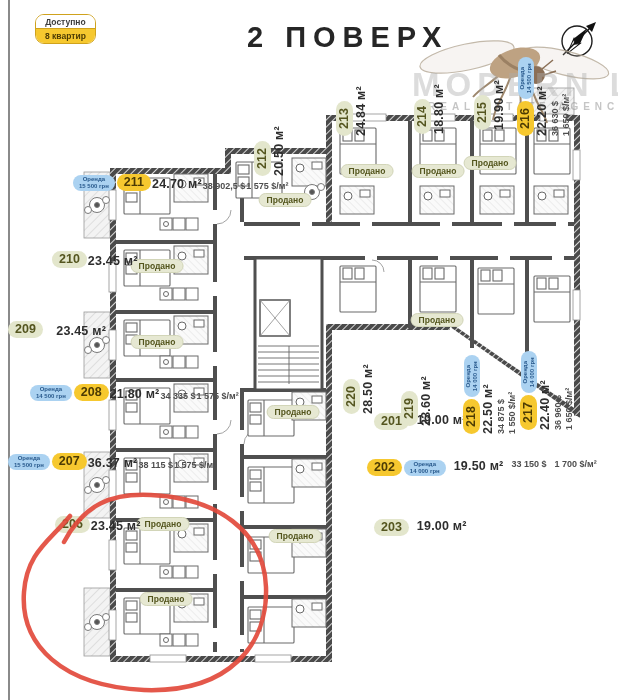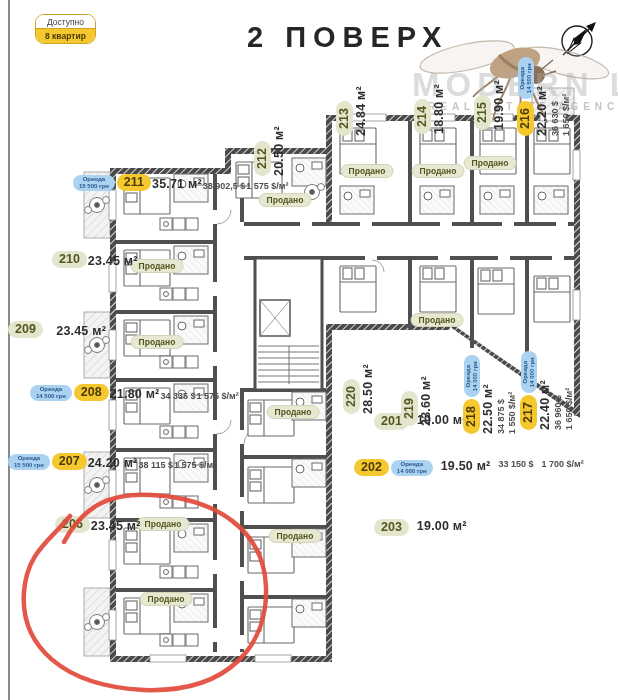--- a/index.html
+++ b/index.html
@@ -12,21 +12,21 @@
   .fly{left:415px;top:25px;z-index:2;opacity:.85;}
   .compass{left:550px;top:14px;z-index:2;}
   .wm-brand{position:absolute;left:412px;top:66px;z-index:2;font-size:33px;font-weight:bold;
             letter-spacing:6px;color:rgba(172,172,172,.42);white-space:nowrap;}
   .wm-tag{position:absolute;left:428px;top:101px;z-index:2;font-size:10px;font-weight:bold;
           letter-spacing:5px;color:rgba(150,150,150,.55);white-space:nowrap;}
   .floor-title{position:absolute;left:247px;top:21px;z-index:5;font-size:29px;font-weight:bold;
                letter-spacing:7px;color:#262626;white-space:nowrap;}
   .avail{position:absolute;left:35px;top:14px;z-index:5;border:1.5px solid #cfa21d;border-radius:9px;
          overflow:hidden;text-align:center;background:#fff;}
-  .avail-top{padding:2px 9px 1px;font-size:8.5px;font-weight:normal;color:#3c3c3c;background:#fff;
+  .avail-top{padding:2px 9px 1px;font-size:8.5px;font-weight:bold;color:#3c3c3c;background:#fff;
              border-bottom:1.5px solid #cfa21d;}
   .avail-bot{padding:2px 9px 2px;font-size:8.5px;font-weight:bold;color:#4c3b04;background:#f6c82f;}
   .lblk{position:absolute;display:flex;flex-direction:row;gap:1px;z-index:5;justify-content:space-between;}
   .align-r{align-items:flex-end;text-align:right;}
   .align-l{align-items:flex-start;text-align:left;margin-left:44px;}
   .row{display:flex;gap:2px;align-items:center;}
   .badge{font-size:12.5px;font-weight:bold;line-height:15px;padding:1px 7px;border-radius:9px;white-space:nowrap;}
   .b-yellow{background:#f6c82f;color:#4c3b04;}
   .b-olive{background:#e3e6cc;color:#54551f;}
   .pill-blue{background:#abd2f1;color:#28598c;border-radius:8px;padding:1.5px 6px;display:flex;
@@ -288,21 +288,21 @@
   <div class="pill-sold" style="left:437px;top:320px">Продано</div>
 
   <div class="lblk align-r" style="left:73px;top:174px;width:94px">
     <div class="row">
       <div class="pill-blue">
           <span>Оренда</span>
           <span>15 500 грн</span>
         </div>
       <div class="badge b-yellow">211</div>
     </div>
-    <div class="area">35.71 м²</div>
+    <div class="area">24.70 м²</div>
     <div class="price">38 902,5 $</div>
     <div class="price">1 575 $/м²</div>
   </div>
 
   <div class="lblk align-r" style="left:52px;top:251px;width:78px">
     <div class="badge b-olive">210</div>
     <div class="area">23.45 м²</div>
   </div>
 
   <div class="lblk align-r" style="left:8px;top:321px;width:98px">
@@ -324,37 +324,37 @@
   </div>
 
   <div class="lblk align-r" style="left:8px;top:453px;width:78px">
     <div class="row">
       <div class="pill-blue">
           <span>Оренда</span>
           <span>15 500 грн</span>
         </div>
       <div class="badge b-yellow">207</div>
     </div>
-    <div class="area">24.20 м²</div>
+    <div class="area">36.37 м²</div>
     <div class="price">38 115 $</div>
     <div class="price">1 575 $/м²</div>
   </div>
 
   <div class="lblk align-r" style="left:55px;top:516px;width:76px">
     <div class="badge b-olive">206</div>
     <div class="area">23.45 м²</div>
   </div>
 
 
   <div class="lblk align-l" style="left:330px;top:413px">
     <div class="badge b-olive">201</div>
     <div class="area ind">19.00 м²</div>
   </div>
 
-  <div class="lblk align-l" style="left:310px;top:459px">
+  <div class="lblk align-l" style="left:323px;top:459px">
     <div class="row">
       <div class="badge b-yellow">202</div>
       <div class="pill-blue">
           <span>Оренда</span>
           <span>14 000 грн</span>
         </div>
     </div>
     <div class="area ind">19.50 м²</div>
     <div class="price ind">33 150 $</div>
     <div class="price ind">1 700 $/м²</div>

